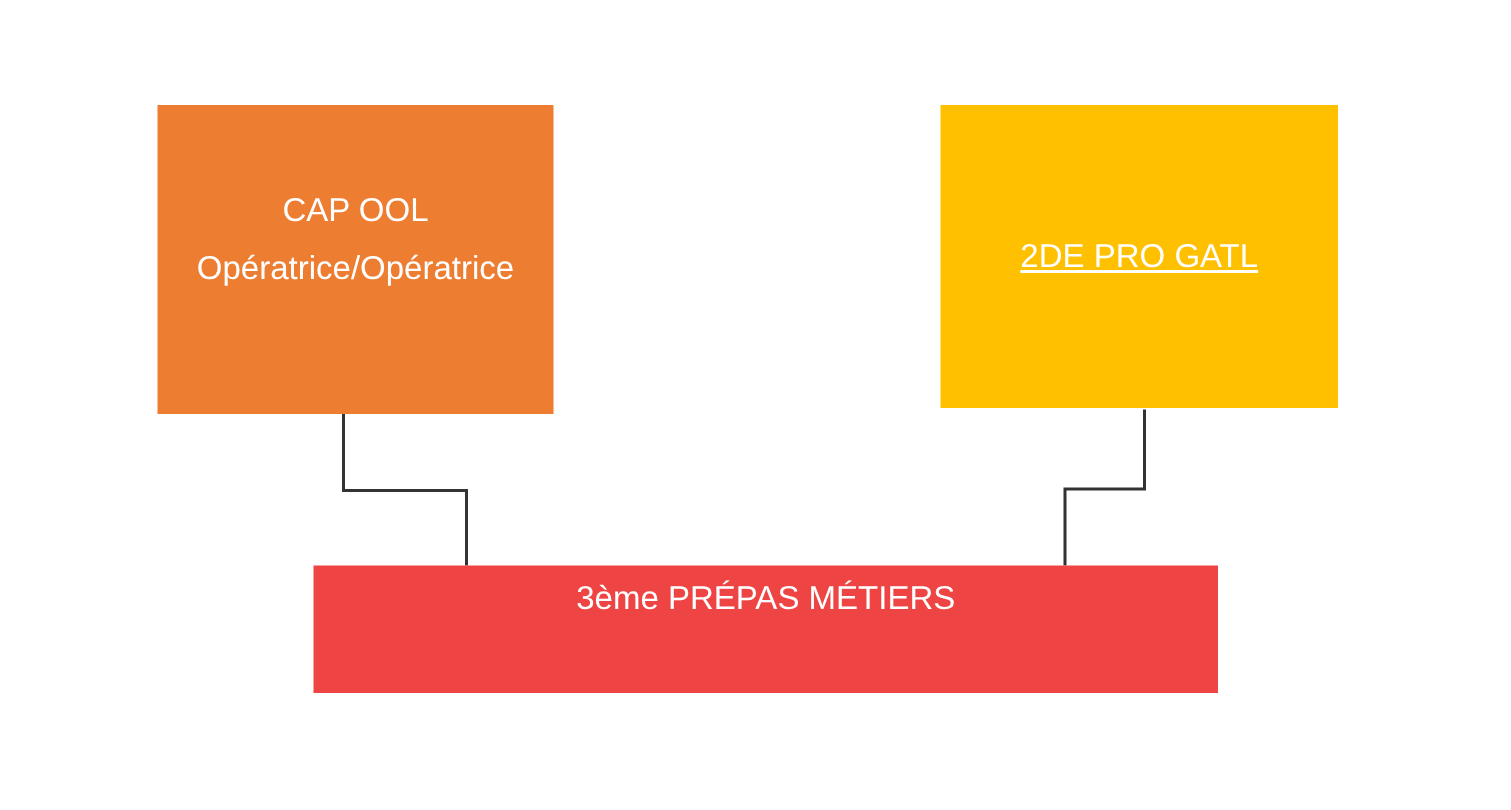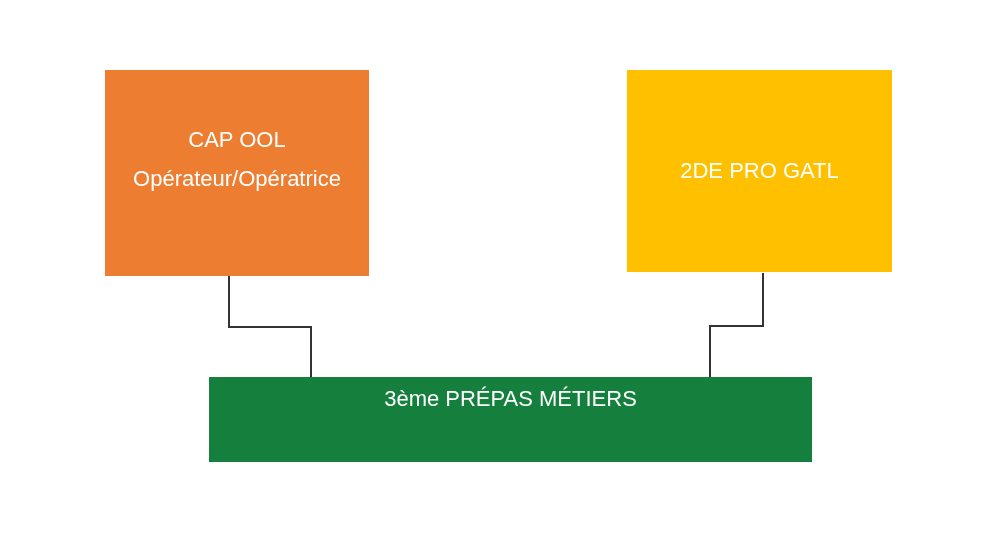--- a/index.html
+++ b/index.html
@@ -67,24 +67,24 @@
 
 <div class="slide">
 
   <svg class="connectors" viewBox="0 0 1007 540" xmlns="http://www.w3.org/2000/svg">
     <polyline points="229,276 229,327 311,327 311,377" fill="none" stroke-width="2" stroke="#333333"></polyline>
     <polyline points="763,273 763,326 710,326 710,377" fill="none" stroke-width="2" stroke="#333333"></polyline>
   </svg>
 
   <div class="node node-cap-ool" style="background-color: rgb(237, 125, 49);">
     <div class="label-line">CAP OOL</div>
-    <div class="label-line">Opérateur/Opératrice</div>
+    <div class="label-line">Opératrice/Opératrice</div>
   </div>
 
-  <div class="node node-pro-gatl" style="background-color: rgb(255, 192, 0);">
+  <div class="node node-pro-gatl" style="background-color: rgb(255, 192, 0); text-decoration: underline;">
     <div class="label-line">2DE PRO GATL</div>
   </div>
 
-  <div class="node node-prepas" style="background-color: #15803d;">
+  <div class="node node-prepas" style="background-color: #ef4444;">
     <div class="label-line">3ème PRÉPAS MÉTIERS</div>
   </div>
 
 </div>
 
 </body></html>

